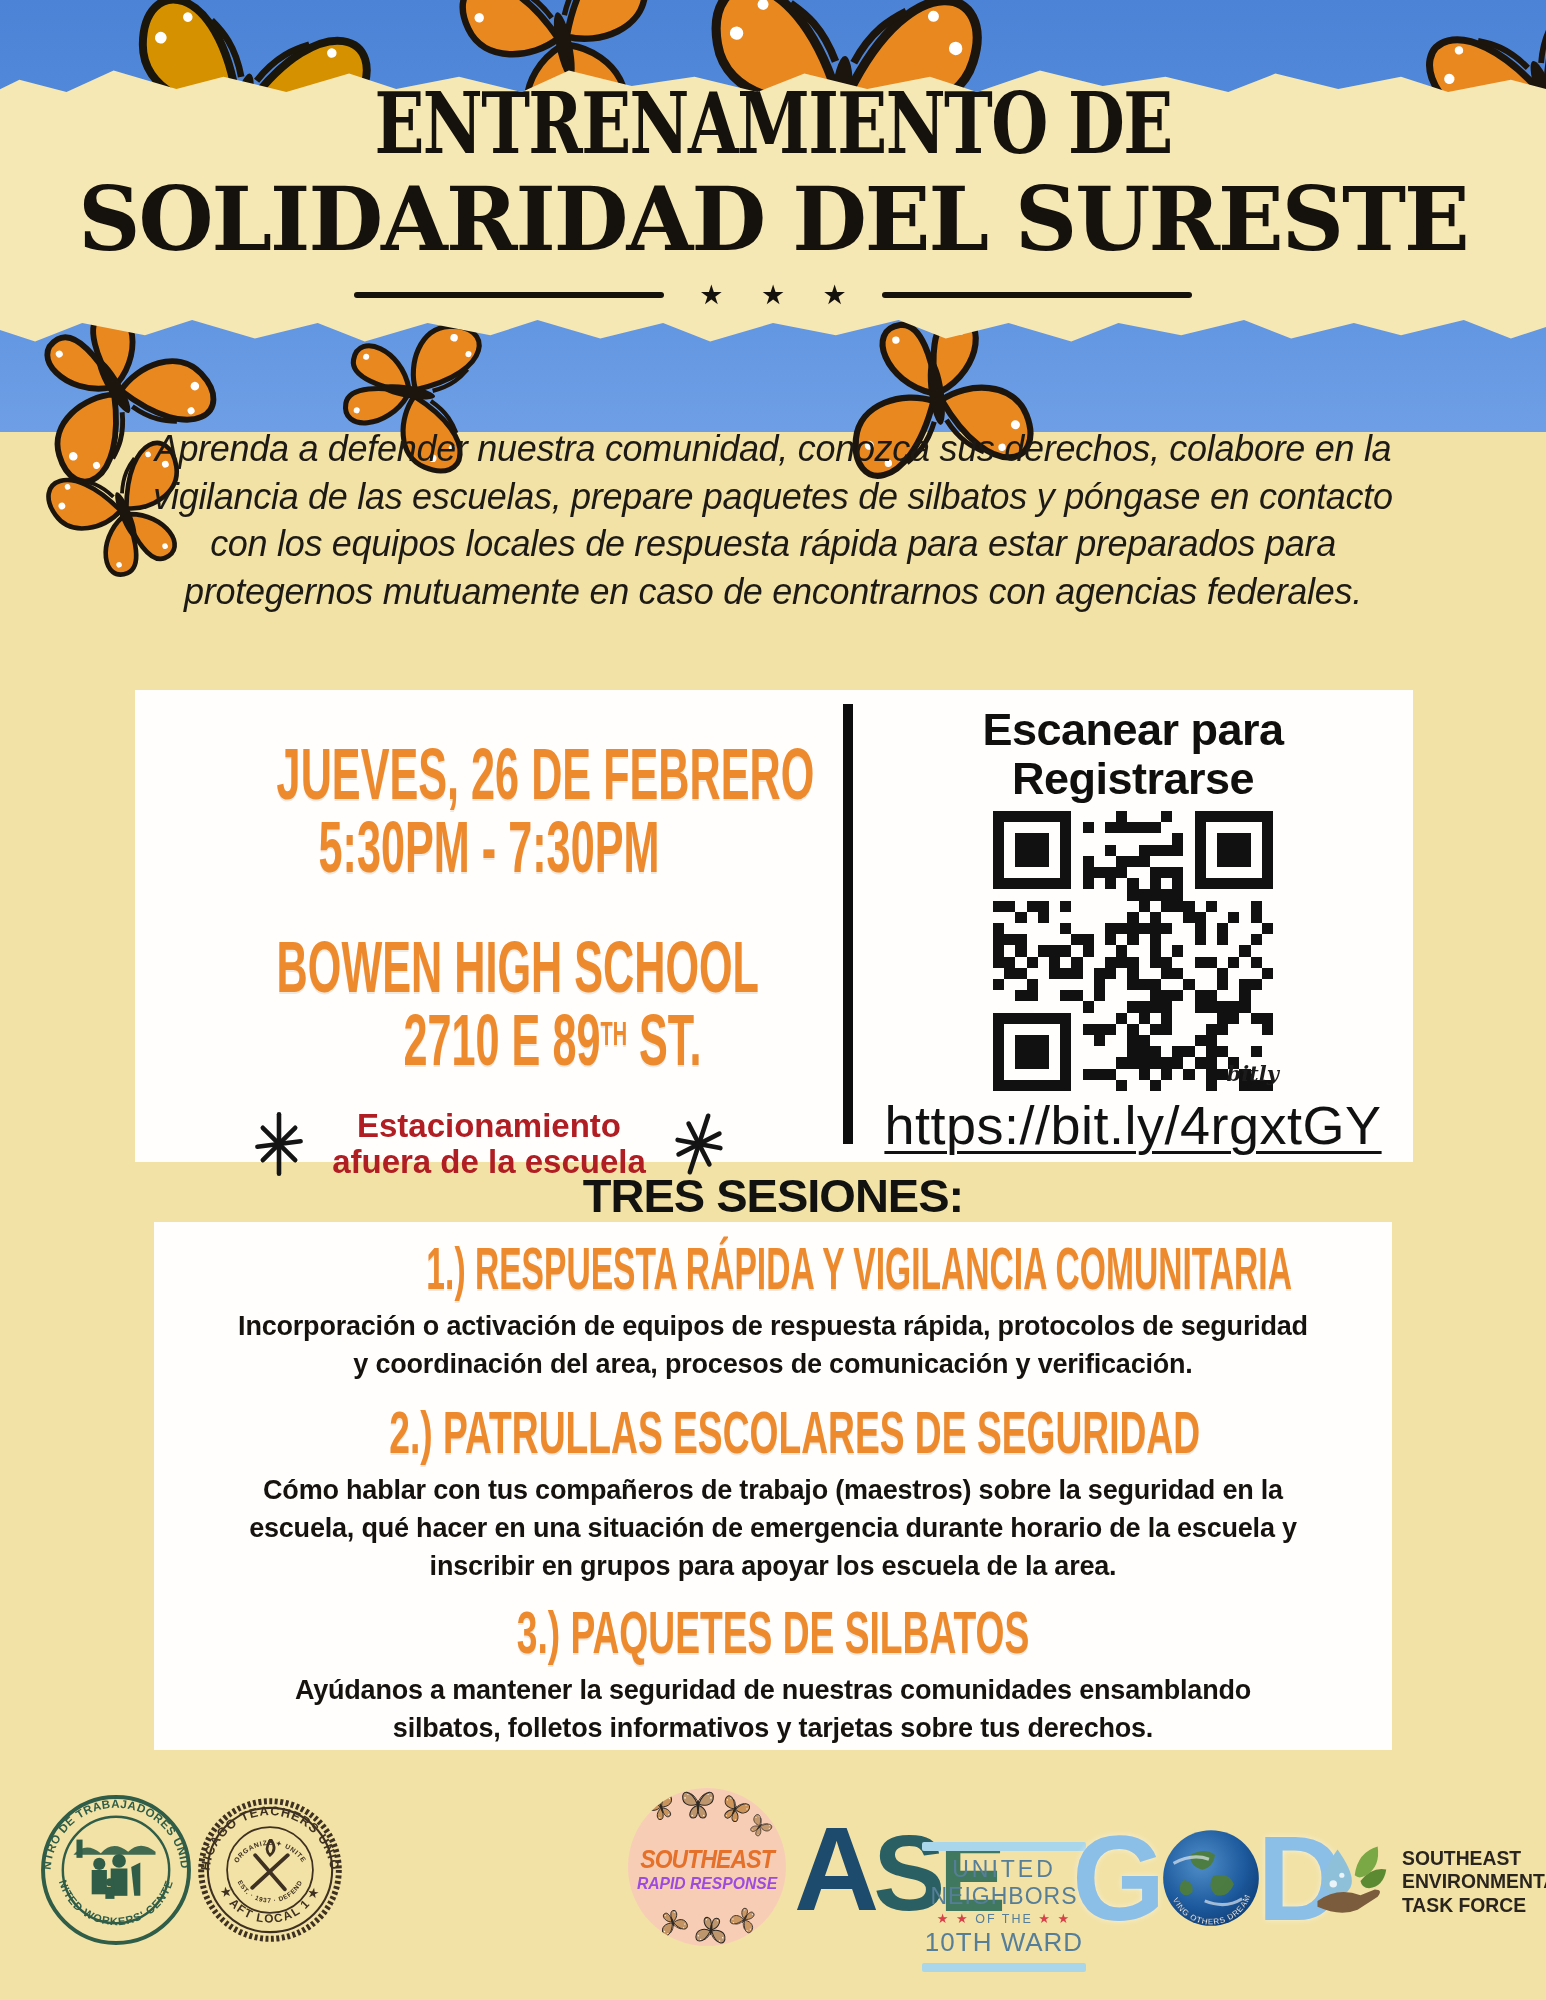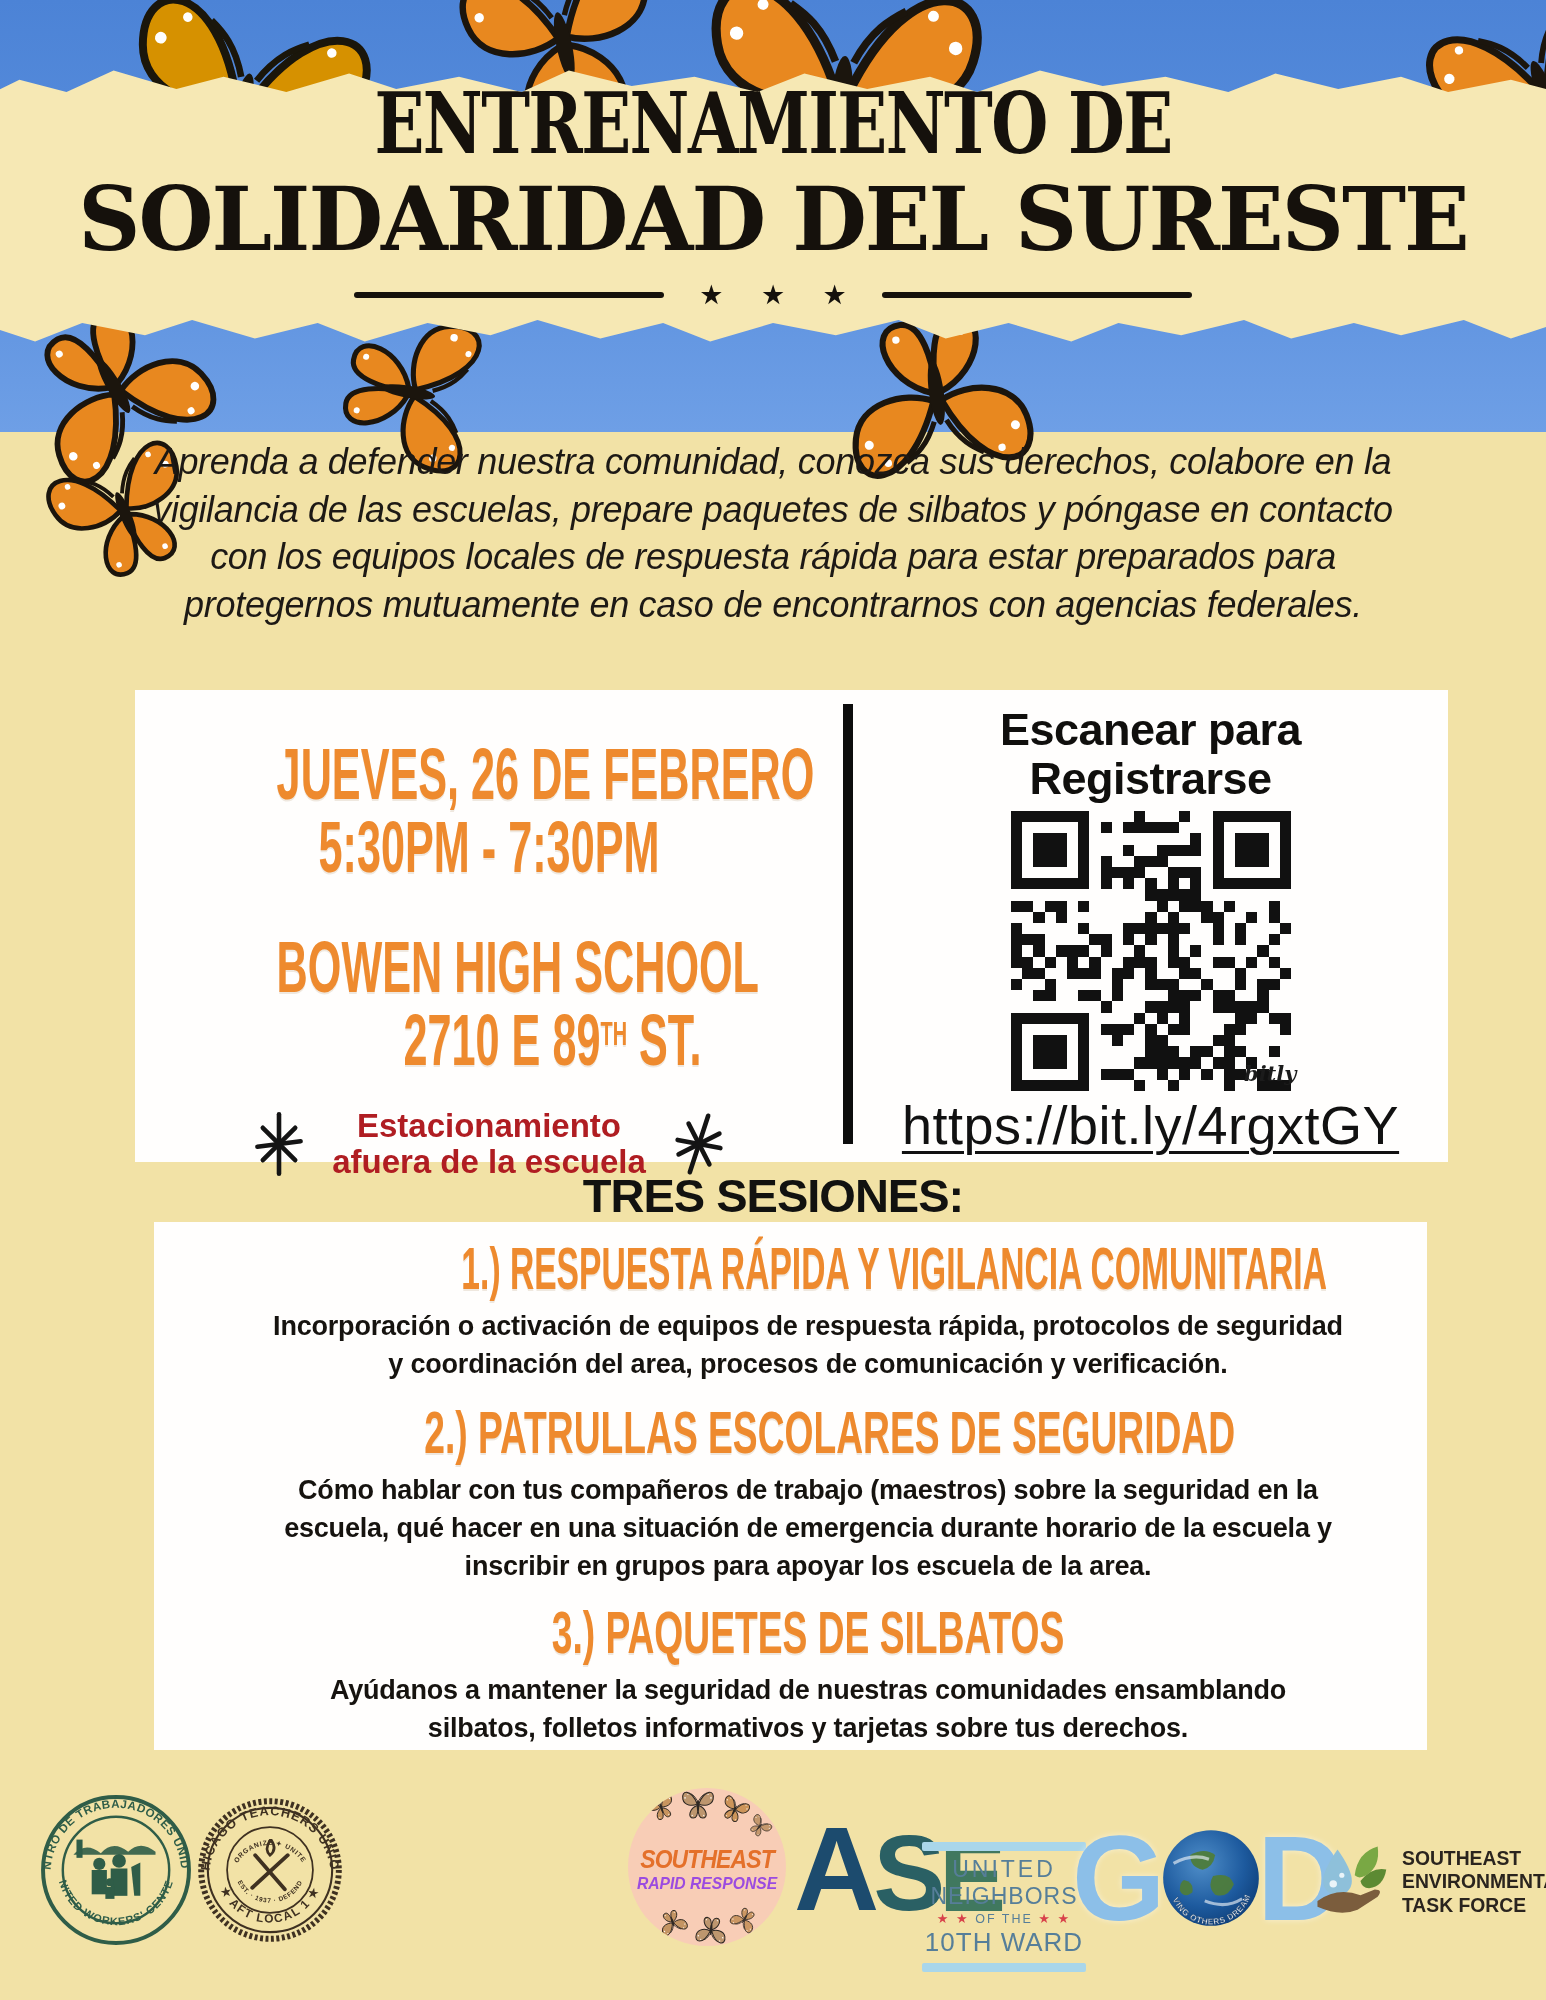--- a/index.html
+++ b/index.html
@@ -24,27 +24,27 @@
     clip-path:polygon(0% 14%,2% 9%,5% 13%,8% 6%,12% 12%,15% 8%,19% 13%,23% 7%,26% 12%,30% 8%,34% 13%,37% 6%,41% 11%,45% 8%,49% 13%,52% 7%,56% 12%,60% 8%,63% 13%,67% 6%,71% 11%,75% 8%,79% 13%,82% 7%,86% 12%,90% 8%,93% 13%,97% 9%,100% 13%,100% 88%,97% 93%,94% 87%,90% 92%,87% 88%,83% 93%,80% 87%,76% 92%,72% 88%,69% 94%,65% 88%,61% 93%,58% 87%,54% 92%,50% 88%,46% 94%,43% 88%,39% 93%,35% 87%,32% 92%,28% 88%,24% 94%,21% 88%,17% 93%,13% 87%,10% 92%,6% 88%,3% 94%,0% 89%);}
   .title{padding-top:30px;text-align:center;color:#15110c;font-family:"DejaVu Serif",serif;font-weight:700;}
   .t-line{display:block;white-space:nowrap;line-height:1.0;transform-origin:50% 50%;}
   .t1{font-size:84px;transform:scaleX(.78);letter-spacing:-2px;}
   .t2{font-size:87px;transform:scaleX(.99);letter-spacing:-2px;margin-top:10px;}
   .divider{display:flex;align-items:center;justify-content:center;gap:20px;margin-top:16px;}
   .rule{height:6px;width:310px;background:#15110c;border-radius:3px;}
   .div-stars{font-size:27px;letter-spacing:15px;color:#15110c;text-indent:15px;}
 
   
-  .intro{position:absolute;left:0;top:438px;width:100%;}
+  .intro{position:absolute;left:0;top:425px;width:100%;}
   .intro p{width:1280px;margin:0 auto;text-align:center;font-style:italic;font-weight:500;
            font-size:36px;line-height:1.32;color:#1d1915;letter-spacing:-0.3px;}
   .b-intro{left:46px;top:432px;width:155px;height:155px;transform:rotate(-22deg);}
 
   
-  .card{position:absolute;background:#fffefd;padding-left:35px;}
+  .card{position:absolute;background:#fffefd;}
   .card1{left:135px;top:690px;width:1278px;height:472px;}
   .vdiv{position:absolute;left:708px;top:14px;bottom:18px;width:10px;background:#0d0d0d;}
   .panel-left{position:absolute;left:0;top:0;width:708px;height:100%;text-align:center;}
   .big{display:block;white-space:nowrap;font-weight:800;color:#ee8a2e;line-height:1.02;
        font-size:72px;transform:scaleX(.6);transform-origin:50% 50%;letter-spacing:0;
        text-shadow:0 2px 0 rgba(120,70,10,.12);}
   .date-group{margin-top:48px;}
   .venue-group{margin-top:46px;text-align:right;}
   .big sup{font-size:.46em;vertical-align:.6em;}
   .parking{margin-top:30px;display:flex;align-items:center;justify-content:center;gap:26px;}

